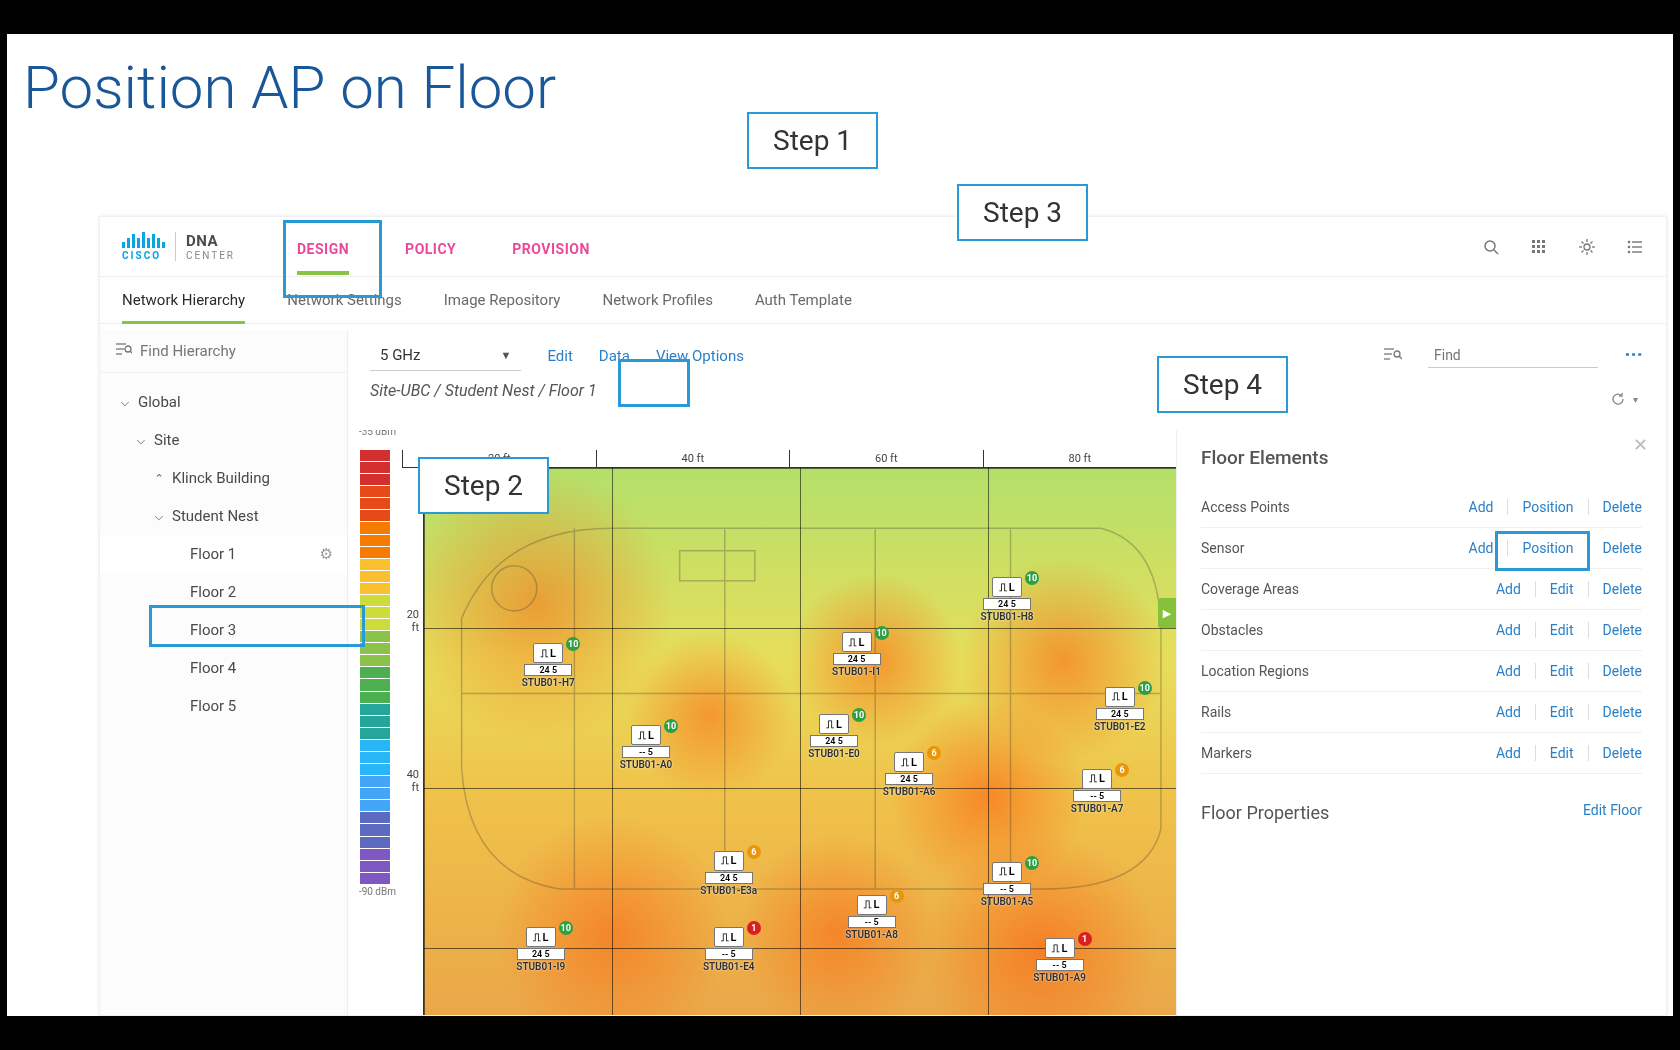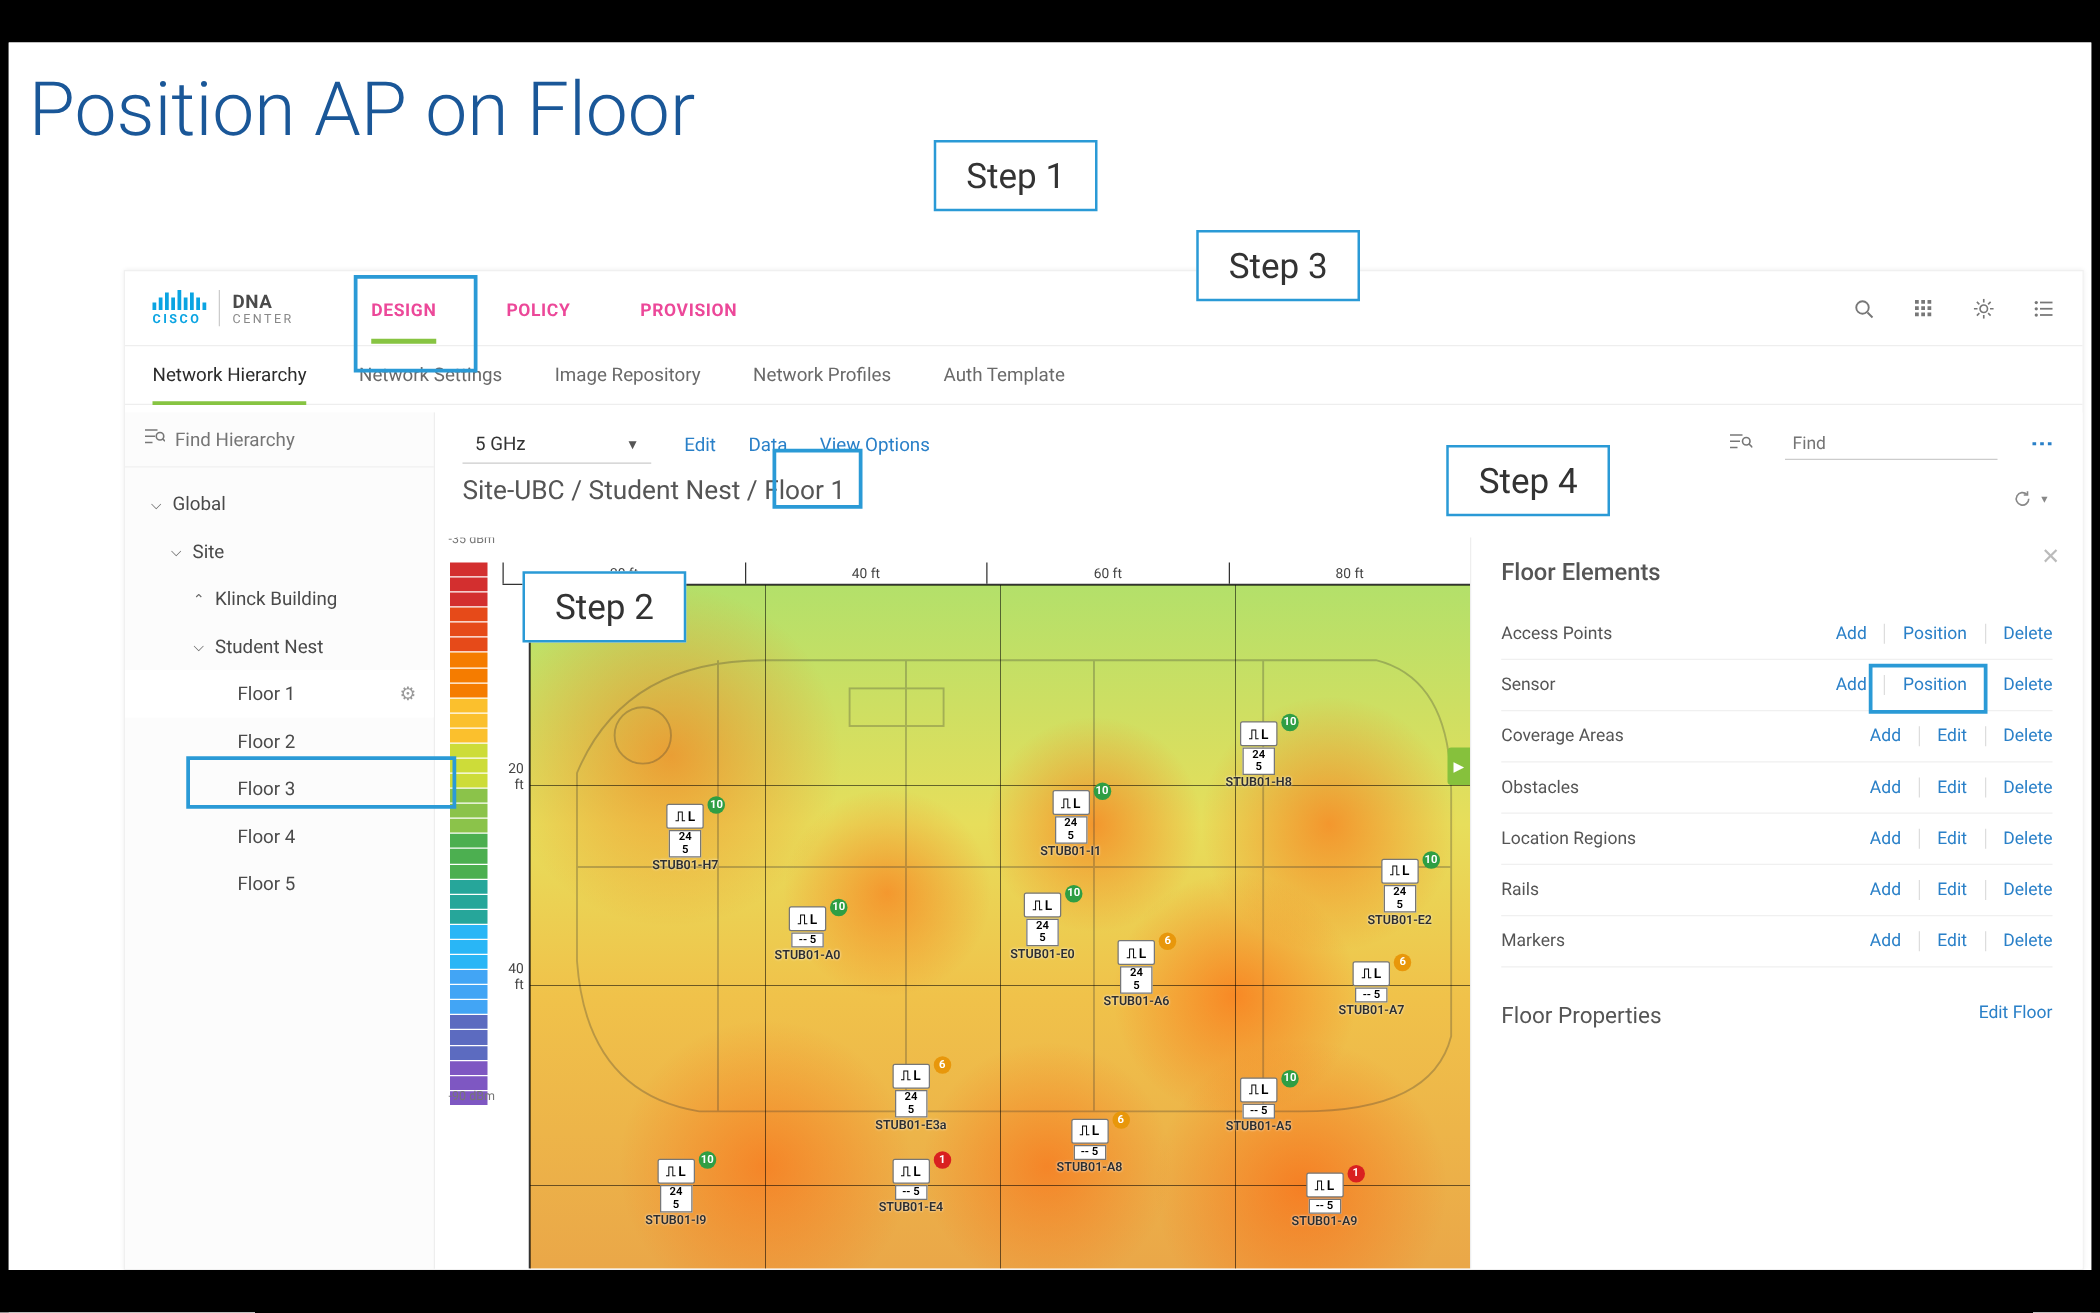--- a/index.html
+++ b/index.html
@@ -49,21 +49,21 @@
 
   
   .main { flex:1; position:relative; background:#fff; overflow:hidden; }
   .controls { display:flex; align-items:center; gap: 26px; padding: 10px 22px 10px 22px; }
   .select { display:flex; align-items:center; gap:80px; border-bottom:1px solid #ccc; font-size:15px; color:#333; padding: 6px 10px; cursor:pointer; }
   .chev-down { font-size:11px; color:#555; }
   .linkbtn { font-size:15px; color:#2a80c8; cursor:pointer; }
   .controls .spacer { flex:1 }
   .findbox { display:flex; align-items:center; gap:8px; border-bottom:1px solid #ccc; padding: 4px 6px; width: 170px; color:#999; font-size:14px; }
   .moredots { color:#2a80c8; font-weight:700; cursor:pointer; font-size:18px; letter-spacing:2px; transform:rotate(90deg); }
-  .crumb { font-size:21px; color:#555; padding: 0 22px 8px; }
+  .crumb { font-size:16px; color:#555; padding: 0 22px 8px; font-style: italic; }
   .refresh { position:absolute; right: 28px; top: 62px; color:#888; display:flex; gap:8px; align-items:center; font-size:12px; }
 
   .map-with-panel { display:flex; gap:0; position:absolute; top: 100px; bottom:0; left:0; right:0; }
   .map-area { flex:1; position:relative; overflow:hidden; }
   .dbm-scale { position:absolute; left:8px; top:0; bottom:0; width:40px; font-size:10px; color:#777; text-align:right; }
   .dbm-scale .lab { position:absolute; right:0; }
   .dbm-bars { position:absolute; left: 4px; top: 20px; bottom: 130px; width: 30px; display:flex; flex-direction:column; }
   .dbm-bars span { flex:1; }
   .maproot { position:absolute; left:54px; top: 20px; right: 0; bottom: 0; }
   .ruler-h { position:absolute; top:0; left:0; right:0; height:18px; border-bottom:1px solid #333; display:flex; font-size:11px; color:#444; }
@@ -83,21 +83,21 @@
       linear-gradient(180deg, #b3e06a 0%, #e7de5b 35%, #f0c24a 60%, #eaa748 100%);
   }
   .gridlines { position:absolute; inset:0; pointer-events:none;
     background-image: linear-gradient(to right, rgba(0,0,0,0.55) 1px, transparent 1px),
                       linear-gradient(to bottom, rgba(0,0,0,0.55) 1px, transparent 1px);
     background-size: 25% 160px; }
   .floorplan { position:absolute; inset:0; opacity:0.28; }
   .ap { position:absolute; width:68px; text-align:center; font-size:10px; font-weight:600; }
   .apbox { background:#fff; border:1px solid #777; border-radius:2px; padding:1px 2px; margin:0 auto 1px; width:30px; height:20px; display:flex; align-items:center; justify-content:center; font-size:11px; }
   .apbox .wifi { font-size:11px; margin-right:2px; }
-  .apch { background:#fff; border:1px solid #777; font-size:9px; padding:0 4px; display:inline-block; margin-bottom:1px; width:26px; }
+  .apch { background:#fff; border:1px solid #777; font-size:9px; padding:0 4px; display:inline-block; margin-bottom:1px; width:48px; }
   .apname { color:#2e2e2e; font-size:10px; white-space:nowrap; text-shadow: 0 0 2px #fff; }
   .badge { position:absolute; top:-6px; right:2px; width:14px; height:14px; border-radius:50%; color:#fff; font-size:9px; font-weight:700; display:flex; align-items:center; justify-content:center; }
   .badge.g { background:#2f9e44; } .badge.o { background:#e8970b; } .badge.r { background:#d92020; }
   .expand-tab { position:absolute; right:0; top:130px; width:18px; height:30px; background:#86c13c; border-radius:3px 0 0 3px; color:#fff; display:flex; align-items:center; justify-content:center; font-size:11px; cursor:pointer; }
 
   
   .panel { width: 490px; border-left:1px solid #eee; padding: 10px 24px 0 24px; position:relative; }
   .panel-close { position:absolute; right: 18px; top: 4px; color:#bbb; font-size:18px; cursor:pointer; }
   .panel h3 { font-size:19px; font-weight:500; color:#555; margin: 6px 0 18px; }
   .panel h3.ov { margin-top: 28px; }
@@ -344,21 +344,21 @@
                   <span style="background: rgb(66, 165, 245); margin-bottom: 1px;"></span>
                   <span style="background: rgb(66, 165, 245); margin-bottom: 1px;"></span>
                   <span style="background: rgb(66, 165, 245); margin-bottom: 1px;"></span>
                   <span style="background: rgb(92, 107, 192); margin-bottom: 1px;"></span>
                   <span style="background: rgb(92, 107, 192); margin-bottom: 1px;"></span>
                   <span style="background: rgb(92, 107, 192); margin-bottom: 1px;"></span>
                   <span style="background: rgb(126, 87, 194); margin-bottom: 1px;"></span>
                   <span style="background: rgb(126, 87, 194); margin-bottom: 1px;"></span>
                   <span style="background: rgb(126, 87, 194); margin-bottom: 1px;"></span>
                 </div>
-              <div class="lab" style="bottom:132px">-90 dBm</div>
+              <div class="lab" style="bottom:118px">-90 dBm</div>
             </div>
             <div class="maproot">
               <div class="ruler-h" id="rulerh">
                   <div>20 ft</div>
                   <div>40 ft</div>
                   <div>60 ft</div>
                   <div>80 ft</div>
                 </div>
               <div class="ruler-v" id="rulerv">
                   <div style="top: 140px;">20 ft</div>

